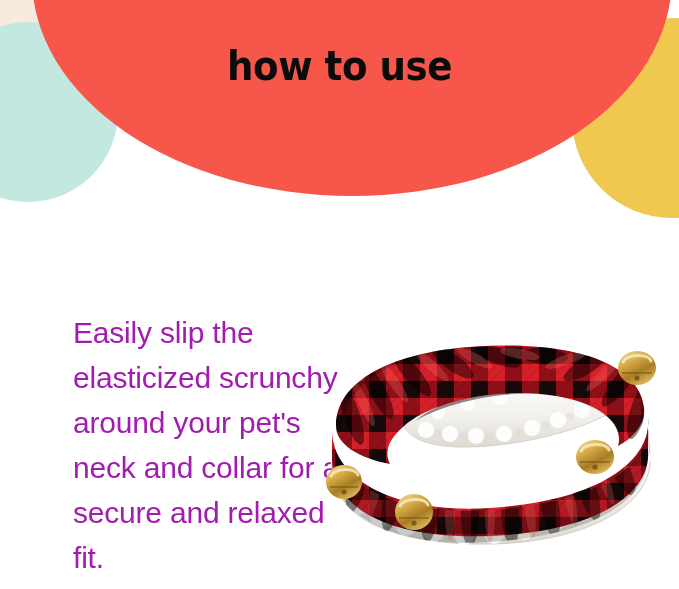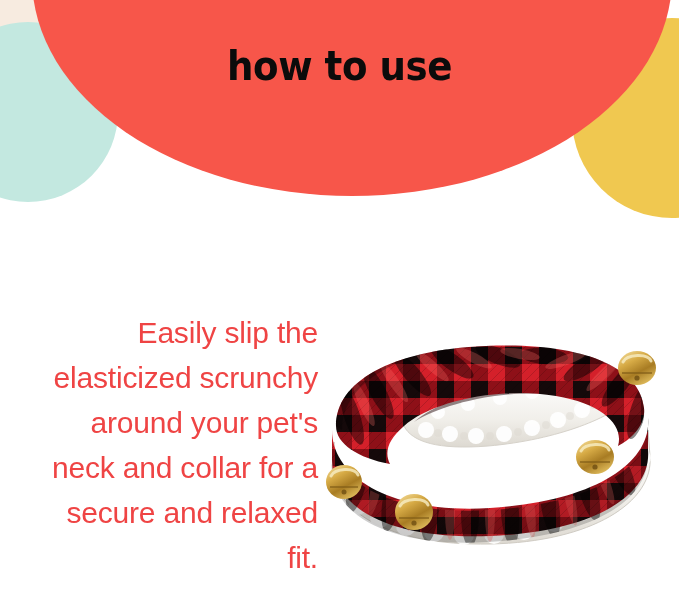--- a/index.html
+++ b/index.html
@@ -52,28 +52,28 @@
   .content {
     position: absolute;
     left: 0;
     top: 230px;
     width: 679px;
     height: 359px;
   }
 
   .body-copy {
     position: absolute;
-    left: 50px;
+    left: 73px;
     top: 50px;
     width: 268px;
-    text-align: right;
+    text-align: left;
     font-family: "Liberation Sans", sans-serif;
     font-size: 30px;
     line-height: 45px;
-    color: #ef4444;
+    color: #a21caf;
     letter-spacing: -0.2px;
   }
 
   
   .product {
     position: absolute;
     left: 318px;
     top: 100px;
     width: 345px;
     height: 215px;

